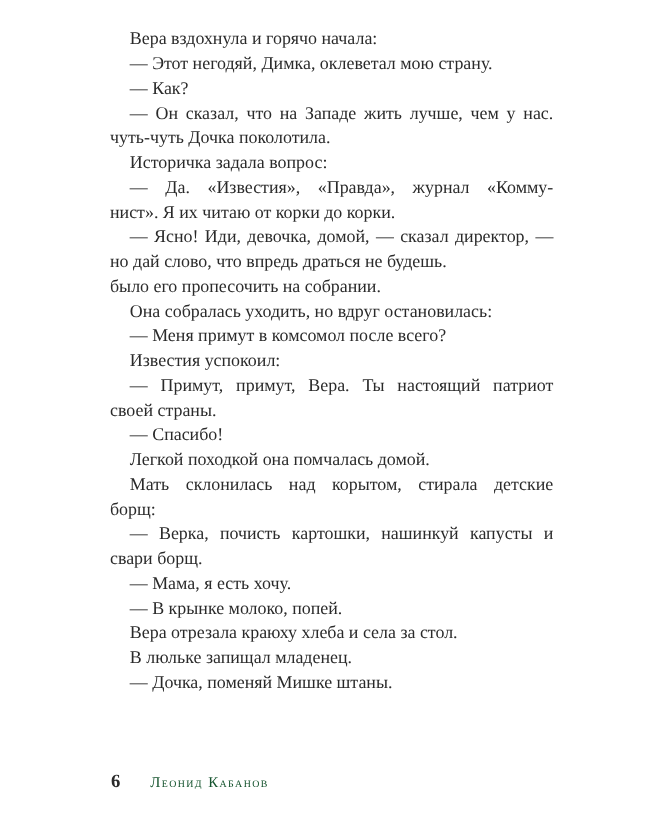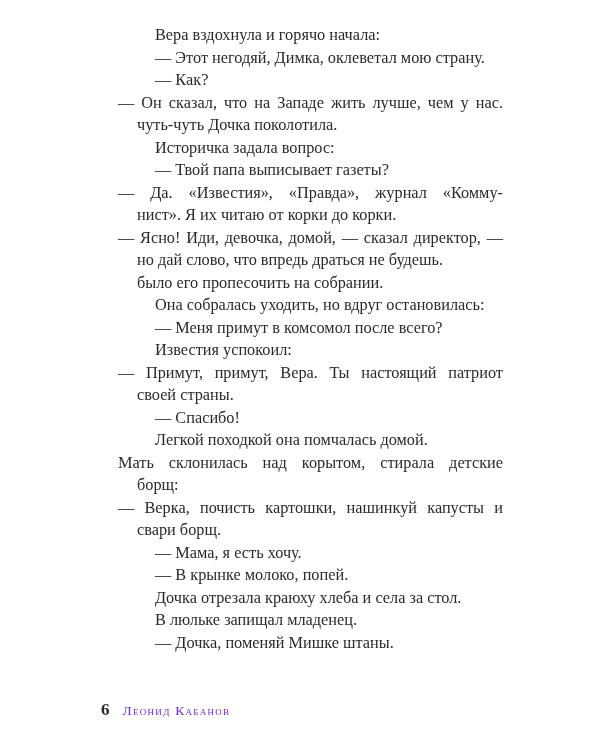--- a/index.html
+++ b/index.html
@@ -6,55 +6,54 @@
   body {
     width: 600px; height: 750px; background: #ffffff; position: relative; overflow: hidden;
     font-family: "Liberation Serif", "DejaVu Serif", serif; color: #2a2a2a;
   }
   .page-text { position: absolute; left: 100px; top: 24px; width: 403px; }
   .line {
     height: 22.5px; line-height: 22.5px; font-size: 16.3px; white-space: nowrap;
     text-align: justify; text-align-last: justify;
   }
   .line.indent { padding-left: 18px; }
-  .line.last { text-align-last: left; margin-left: 37px; }
+  .line.last { text-align-last: left; }
   .footer { position: absolute; left: 101px; top: 700px; height: 24px; display: flex; align-items: baseline; }
   .page-number { font-size: 17px; font-weight: bold; color: #2a2a2a; }
-  .running-head { margin-left: 13px; font-size: 13.5px; letter-spacing: 1.3px; color: #6d28d9; font-variant: small-caps; }
+  .running-head { margin-left: 27px; font-size: 13.5px; letter-spacing: 1.3px; color: #14532d; font-variant: small-caps; }
 </style>
 </head>
 <body>
 
 <div class="page-text" id="body-text">
     <div class="line indent last">Вера вздохнула и горячо начала:</div>
     <div class="line indent last">— Этот негодяй, Димка, оклеветал мою страну.</div>
     <div class="line indent last">— Как?</div>
     <div class="line indent">— Он сказал, что на Западе жить лучше, чем у нас.</div>
     <div class="line last">чуть-чуть Дочка поколотила.</div>
     <div class="line indent last">Историчка задала вопрос:</div>
-    <div class="line indent last">— Твой папа выписывает газеты?</div>
     <div class="line indent">— Да. «Известия», «Правда», журнал «Комму-</div>
     <div class="line last">нист». Я их читаю от корки до корки.</div>
     <div class="line indent">— Ясно! Иди, девочка, домой, — сказал директор, —</div>
     <div class="line last">но дай слово, что впредь драться не будешь.</div>
     <div class="line last">было его пропесочить на собрании.</div>
     <div class="line indent last">Она собралась уходить, но вдруг остановилась:</div>
     <div class="line indent last">— Меня примут в комсомол после всего?</div>
     <div class="line indent last">Известия успокоил:</div>
     <div class="line indent">— Примут, примут, Вера. Ты настоящий патриот</div>
     <div class="line last">своей страны.</div>
     <div class="line indent last">— Спасибо!</div>
     <div class="line indent last">Легкой походкой она помчалась домой.</div>
     <div class="line indent">Мать склонилась над корытом, стирала детские</div>
     <div class="line last">борщ:</div>
     <div class="line indent">— Верка, почисть картошки, нашинкуй капусты и</div>
     <div class="line last">свари борщ.</div>
     <div class="line indent last">— Мама, я есть хочу.</div>
     <div class="line indent last">— В крынке молоко, попей.</div>
-    <div class="line indent last">Дочка отрезала краюху хлеба и села за стол.</div>
+    <div class="line indent last">Вера отрезала краюху хлеба и села за стол.</div>
     <div class="line indent last">В люльке запищал младенец.</div>
     <div class="line indent last">— Дочка, поменяй Мишке штаны.</div>
   </div>
 
 <div class="footer">
   <span class="page-number">6</span>
   <span class="running-head">Леонид Кабанов</span>
 </div>
 
 </body></html>

